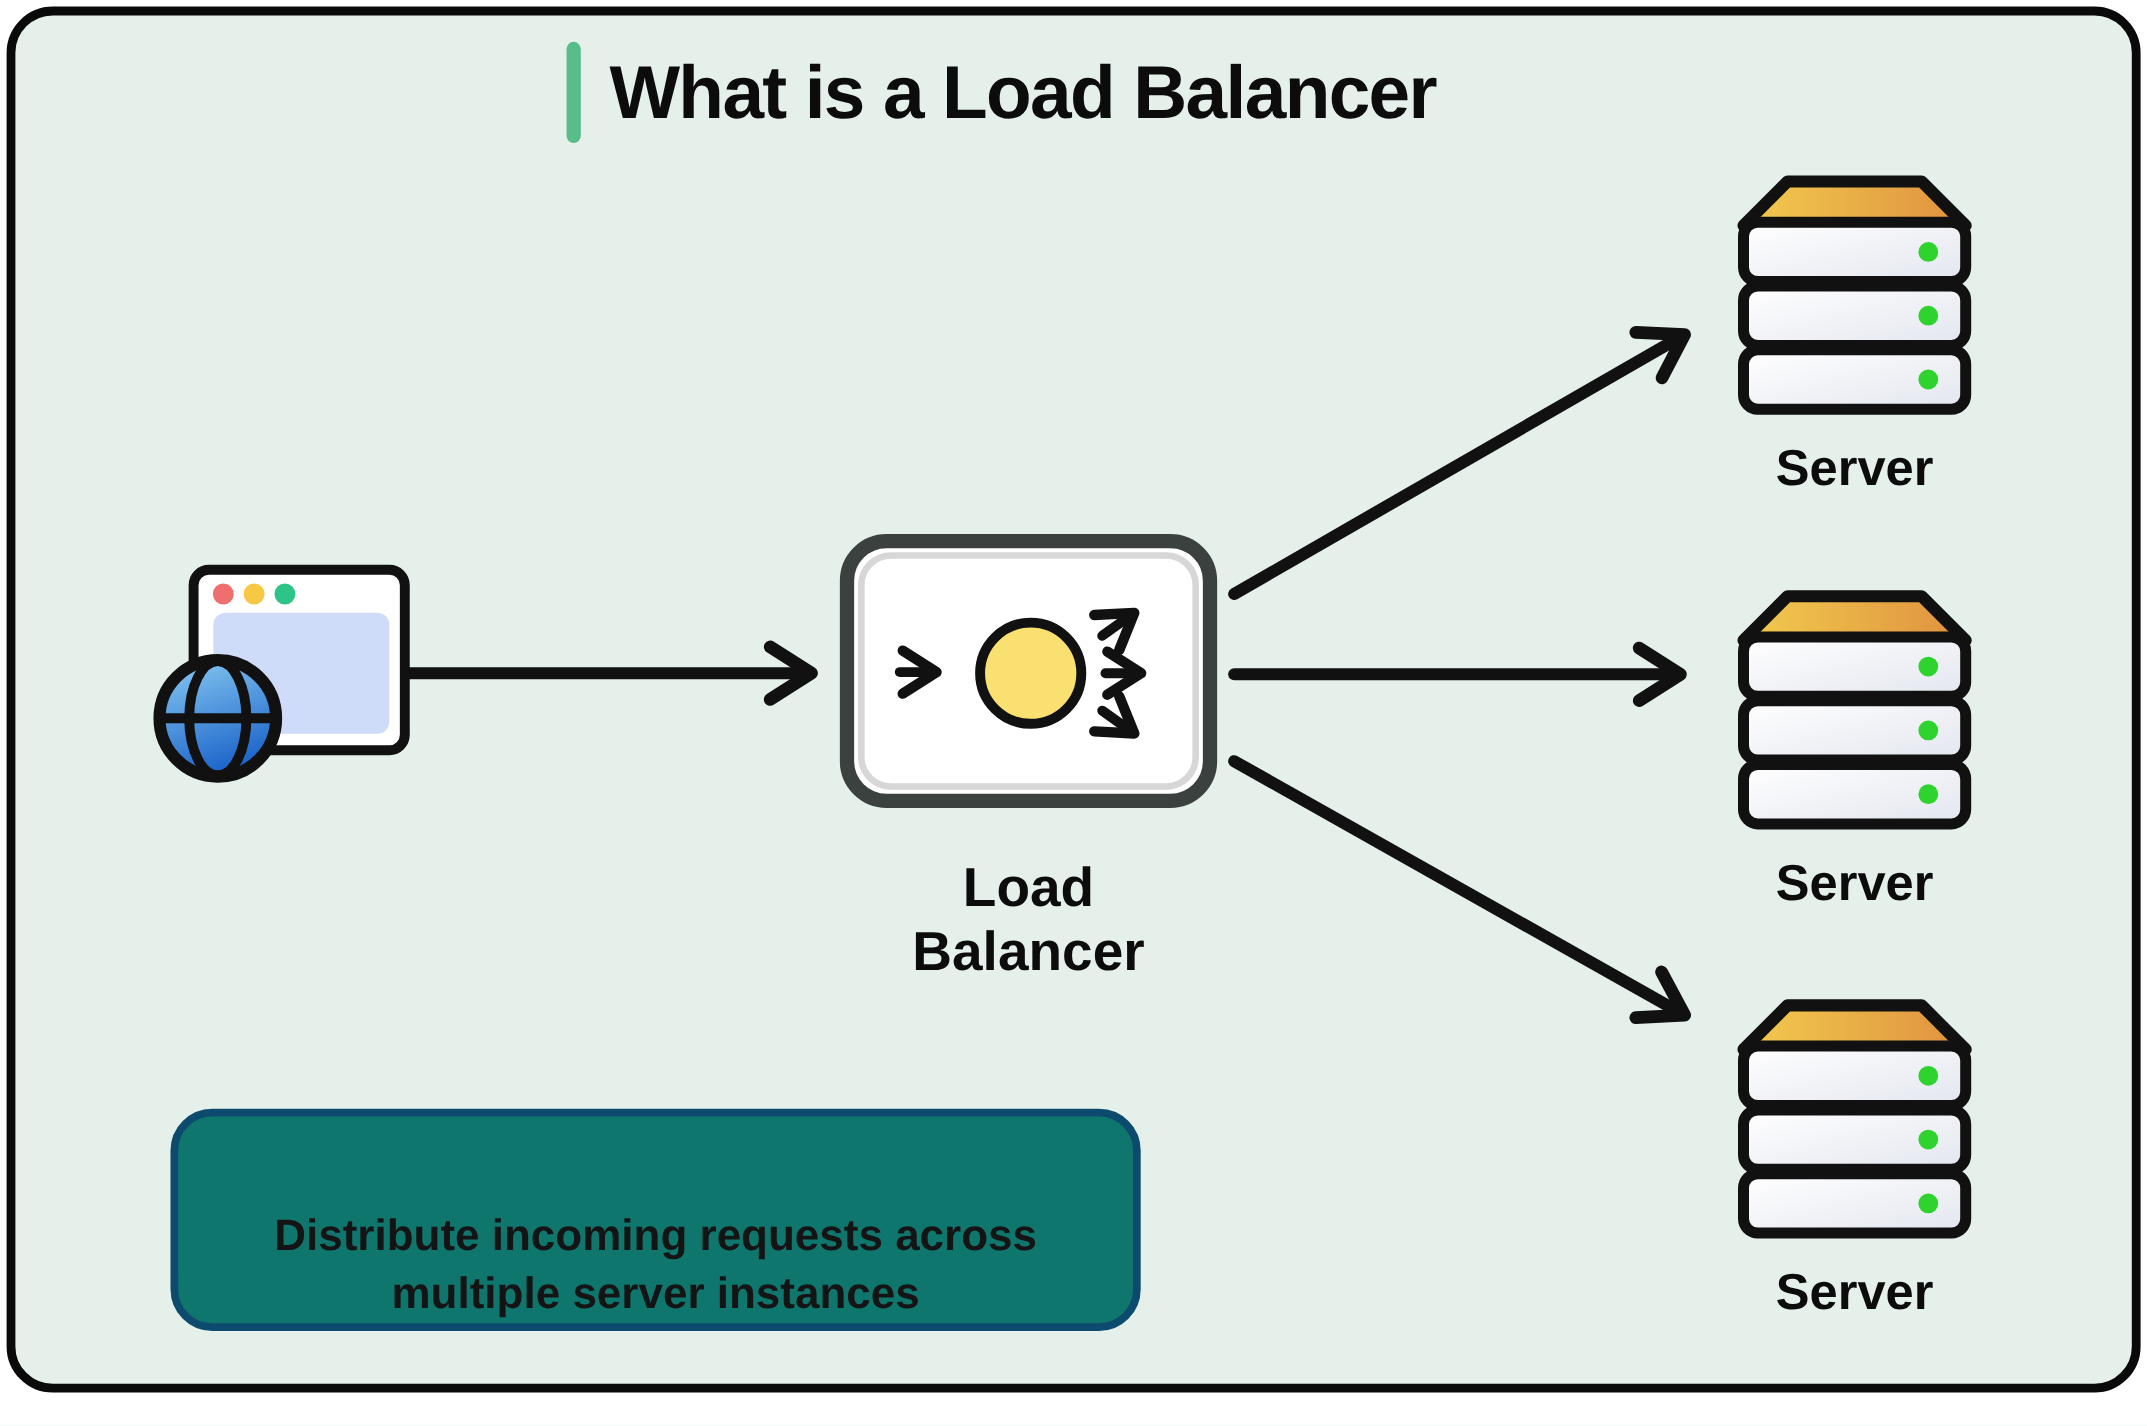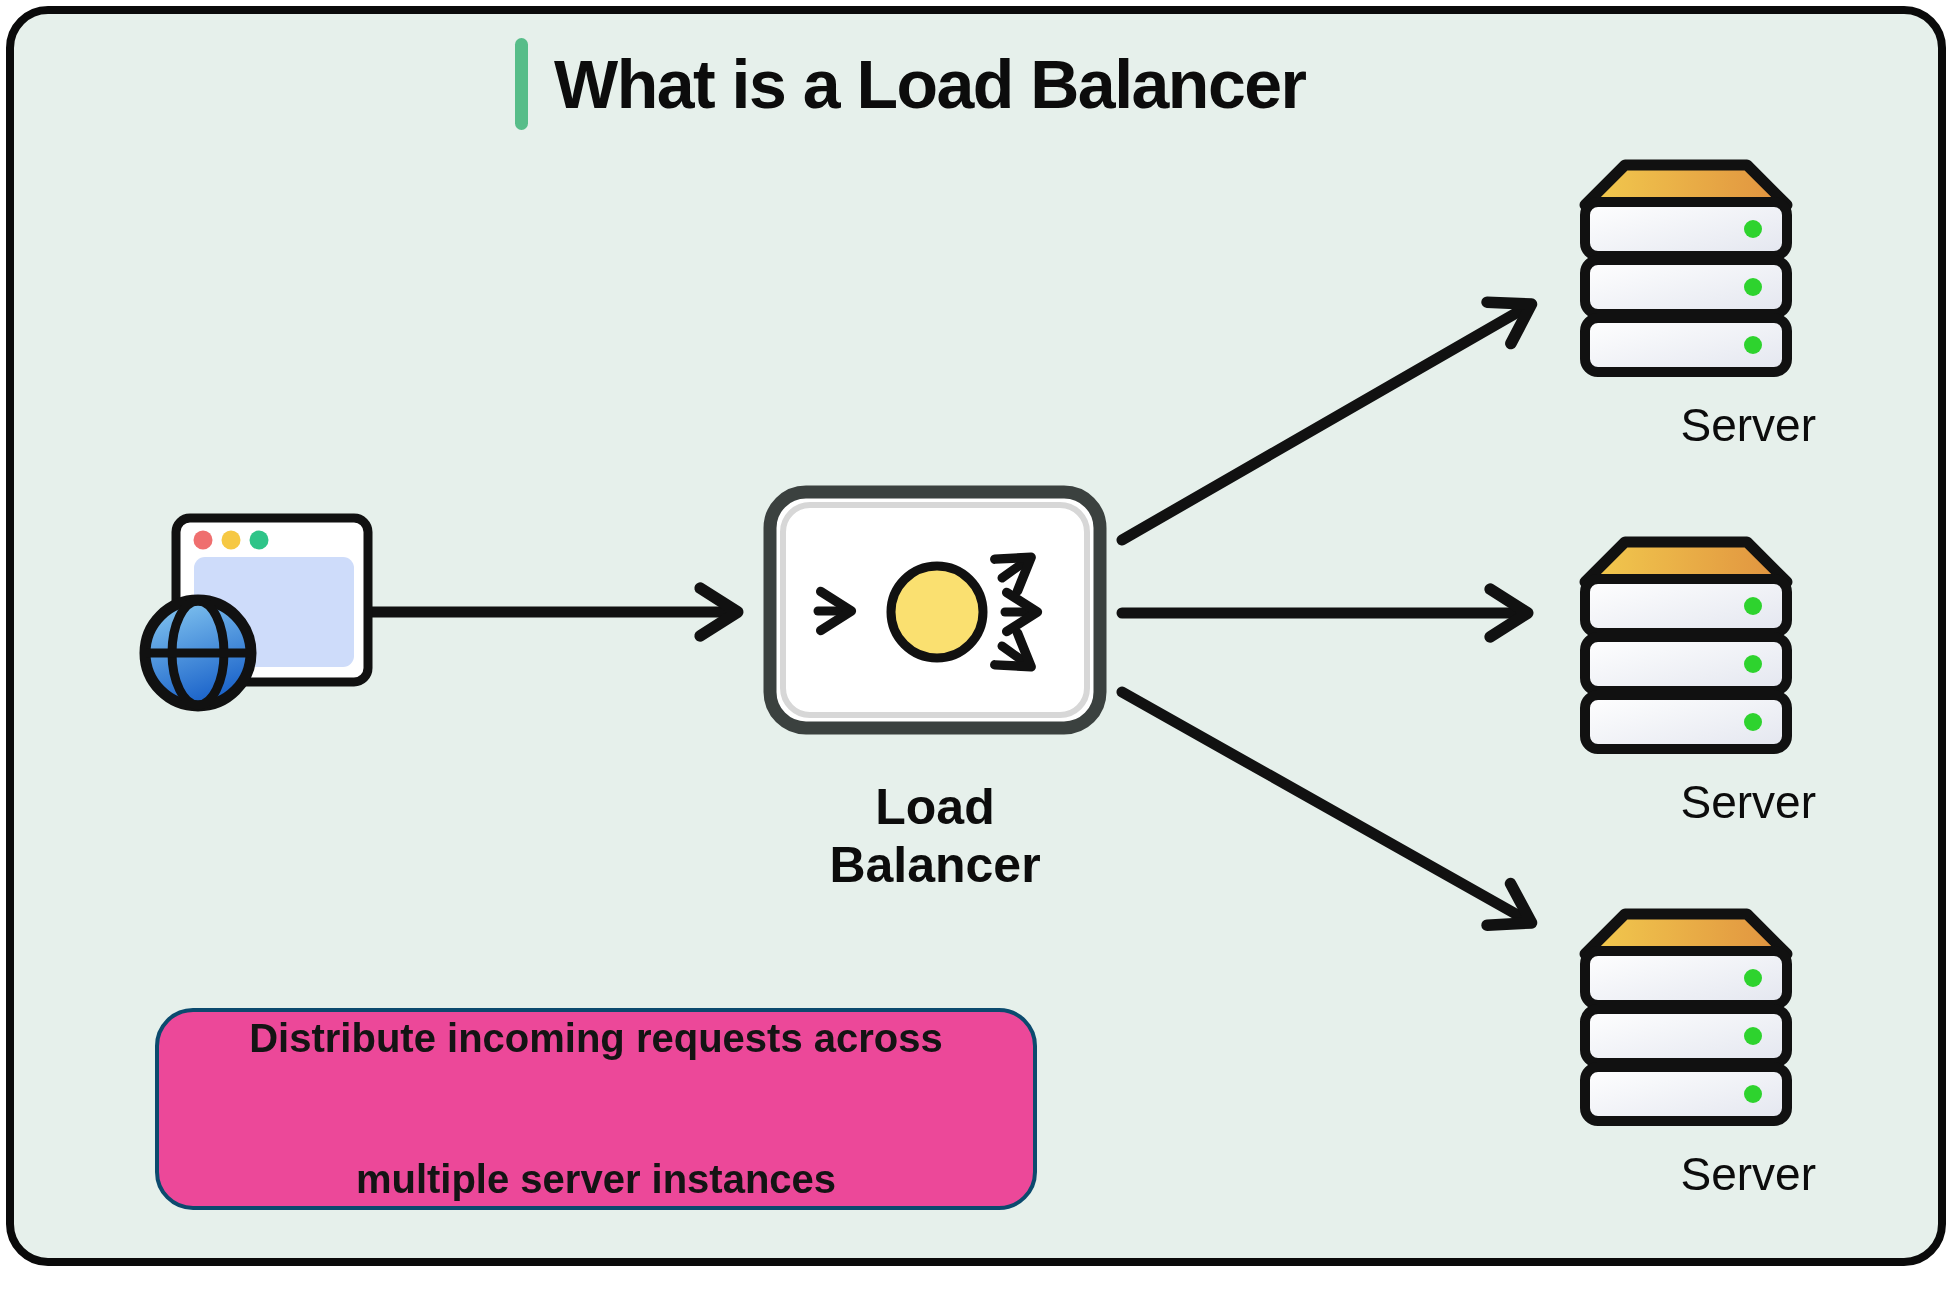--- a/index.html
+++ b/index.html
@@ -55,42 +55,42 @@
     text-align: center;
     font-size: 50px;
     font-weight: 700;
     line-height: 1.16;
     color: #0c0c0c;
   }
   .server-label {
     position: absolute;
     width: 260px;
     left: 1556px;
-    text-align: right;
+    text-align: center;
     font-size: 46px;
-    font-weight: 400;
+    font-weight: 700;
     color: #0c0c0c;
   }
   .server-label.s1 { top: 398px; }
   .server-label.s2 { top: 775px; }
   .server-label.s3 { top: 1147px; }
   .note-box {
     position: absolute;
     left: 155px;
     top: 1008px;
     width: 882px;
     height: 202px;
     box-sizing: border-box;
-    background: #ec4899;
-    border: 4px solid #0c4a6e;
+    background: #0f766e;
+    border: 7px solid #0c4a6e;
     border-radius: 38px;
     display: flex;
     flex-direction: column;
     align-items: center;
-    justify-content: space-between;
+    justify-content: flex-end;
     font-size: 40px;
     font-weight: 600;
     line-height: 1.32;
     color: #141414;
     text-align: center;
   }
 </style>
 </head>
 <body>
 

